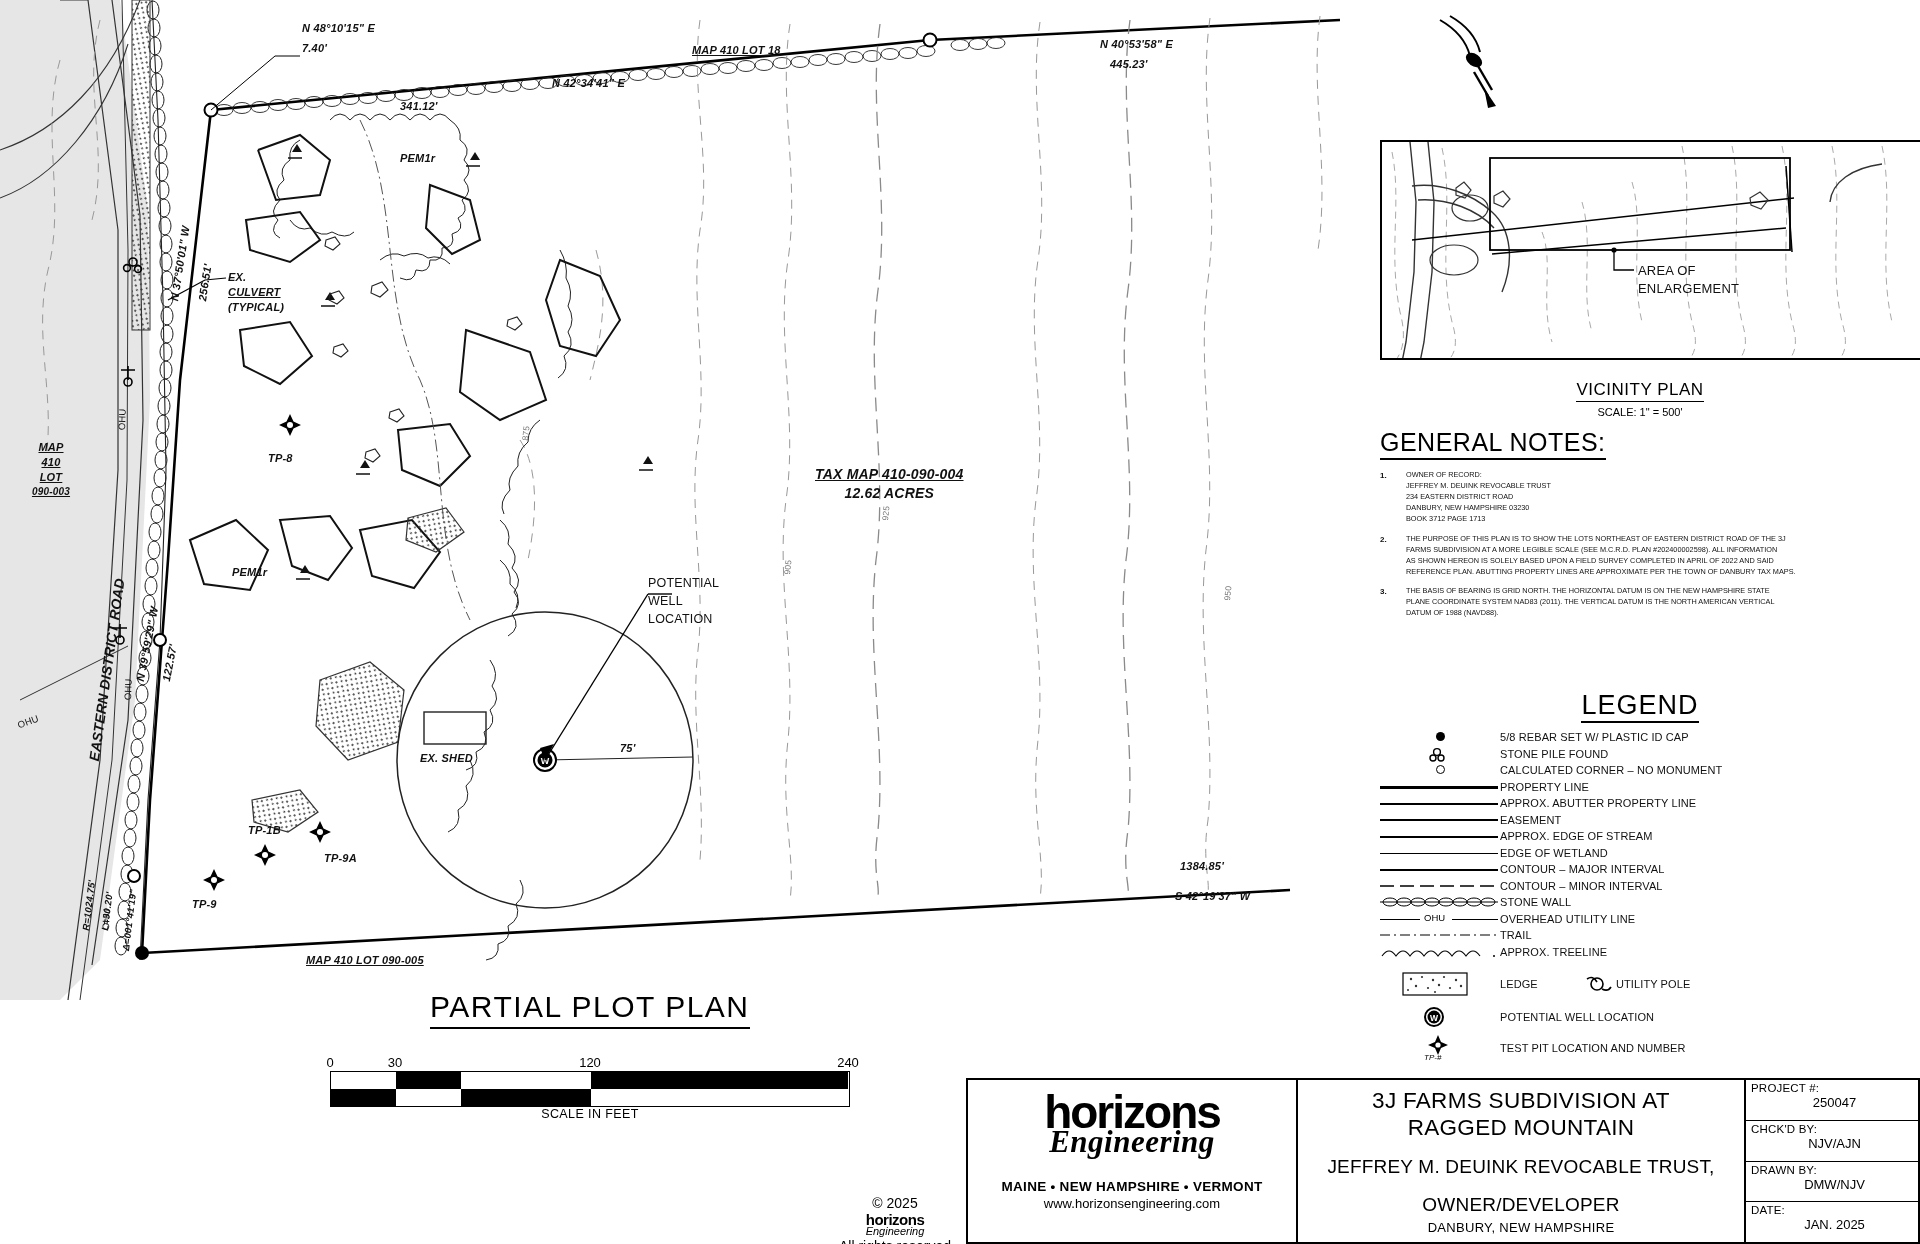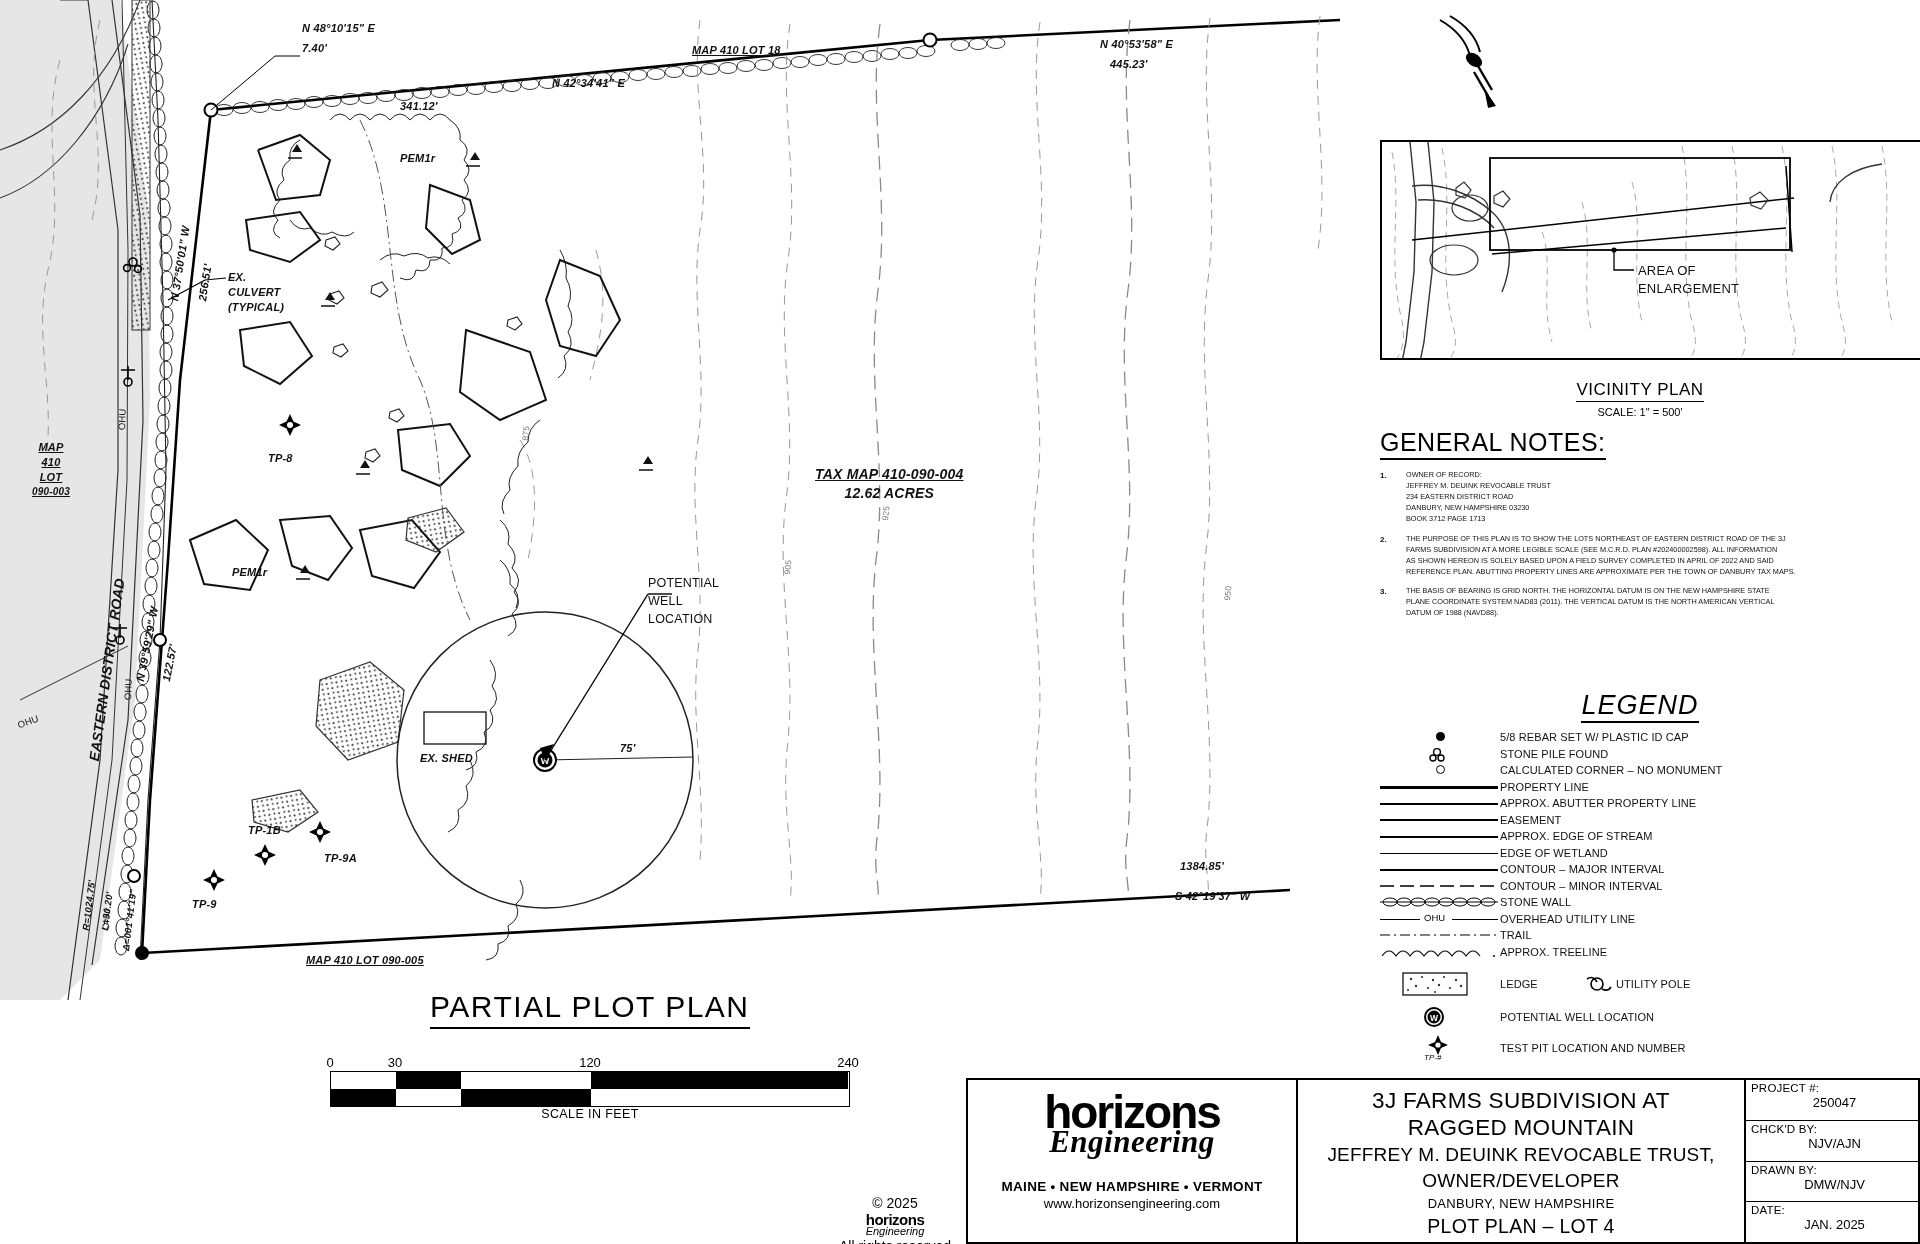--- a/index.html
+++ b/index.html
@@ -58,21 +58,21 @@
     margin:0 0 10px 0; font-size: 25px; font-weight:400; letter-spacing:.5px;
     border-bottom: 2.2px solid #000; display:inline-block; padding-bottom:1px;
   }
   .note { display:flex; margin-bottom: 9px; font-size: 7.3px; line-height: 1.5; color:#111; }
   .note .num { width: 26px; flex:0 0 26px; font-weight:700; font-size:8px; }
   .note .body { flex:1; }
 
   
   #legend { position:absolute; left:1380px; top:690px; width:520px; }
   #legend h2 {
-    margin:0 0 8px 0; font-size: 27px; font-weight:400; letter-spacing:1px; text-align:center;font-style:italic;
+    margin:0 0 8px 0; font-size: 27px; font-weight:400; letter-spacing:1px; text-align:center;
   }
   #legend h2 span { border-bottom: 2.2px solid #000; padding-bottom:1px; }
   .lgrow { display:flex; align-items:center; height: 16.5px; }
   .lgsym { width: 120px; flex:0 0 120px; height:16px; position:relative; }
   .lglabel { font-size: 11px; color:#111; letter-spacing:.1px; white-space:nowrap; }
   .lgrow2 { display:flex; align-items:center; height: 27px; }
   .lgsym2 { width: 120px; flex:0 0 120px; height:26px; position:relative; }
 
   
   #scalebar { position:absolute; left:330px; top:1055px; width:520px; }
@@ -92,21 +92,21 @@
   #titleblock { position:absolute; left:966px; top:1078px; width:954px; height:166px; border:2px solid #000; display:flex; background:#fff; }
   #tb-logo { width: 330px; border-right:2px solid #000; padding:6px 8px 4px; text-align:center; }
   .hz-wrap { position:relative; height:86px; }
   .hz-word { font-size:46px; font-weight:800; letter-spacing:-2px; line-height:52px; font-family:"Liberation Sans",sans-serif; }
   .hz-script { font-family:"Liberation Serif", serif; font-style:italic; font-size:31px; font-weight:700; letter-spacing:.5px; margin-top:-14px; }
   .hz-states { font-size:13.5px; font-weight:700; letter-spacing:.3px; margin-top:7px; }
   .hz-url { font-size:13px; margin-top:2px; }
 
   #tb-mid { flex:1; text-align:center; padding-top:7px; border-right:2px solid #000;}
   #tb-mid .l1 { font-size: 22.5px; letter-spacing:.3px; line-height:27px; }
-  #tb-mid .l2 { font-size: 19px; letter-spacing:.2px; line-height:24px; margin-top:2px;}
+  #tb-mid .l2 { font-size: 19px; letter-spacing:.2px; line-height:24px; margin-top:14px;}
   #tb-mid .l3 { font-size: 13px; letter-spacing:.3px; margin-top:3px;}
   #tb-mid .l4 { font-size: 19.5px; letter-spacing:.3px; margin-top:4px;}
 
   #tb-right { width: 172px; display:flex; flex-direction:column; }
   .tbcell { flex:1; border-bottom:1.6px solid #000; padding:2px 0 0 5px; }
   .tbcell:last-child { border-bottom:none; }
   .tbcell .k { font-size:11.5px; letter-spacing:.2px; }
   .tbcell .v { font-size:13px; text-align:center; margin-top:1px; }
 
   
@@ -435,21 +435,21 @@
 
     <div class="abs" style="left:18px; top:440px; width:66px; text-align:center; line-height:1.35;">
       <div class="map-txt ital b ul" style="position:static; display:block; font-size:11px;">MAP</div>
       <div class="map-txt ital b ul" style="position:static; display:block; font-size:11px;">410</div>
       <div class="map-txt ital b ul" style="position:static; display:block; font-size:11px;">LOT</div>
       <div class="map-txt ital b ul" style="position:static; display:block; font-size:10px;">090-003</div>
     </div>
 
     <div class="abs" style="left:228px; top:270px; line-height:1.35;">
       <div class="map-txt ital" style="position:static;">EX.</div>
-      <div class="map-txt ital" style="position:static;">CULVERT</div>
+      <div class="map-txt ital" style="position:static;text-decoration:underline;">CULVERT</div>
       <div class="map-txt ital" style="position:static;">(TYPICAL)</div>
     </div>
 
     <div class="abs" style="left:648px; top:574px; line-height:1.45;">
       <div class="map-txt" style="position:static; font-size:12.5px;">POTENTIAL</div>
       <div class="map-txt" style="position:static; font-size:12.5px;">WELL</div>
       <div class="map-txt" style="position:static; font-size:12.5px;">LOCATION</div>
     </div>
 
     <div class="abs" style="left:815px; top:466px; text-align:center;">

